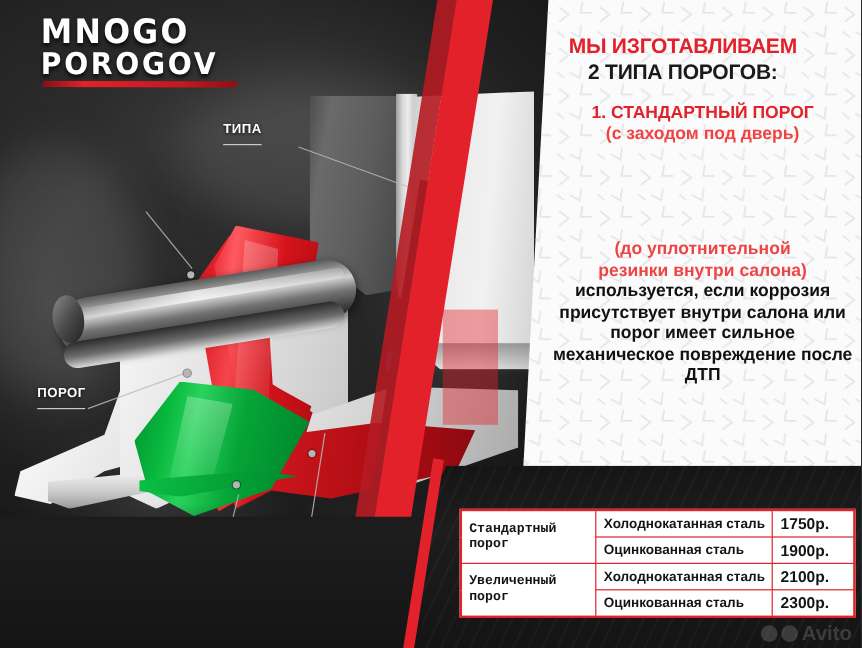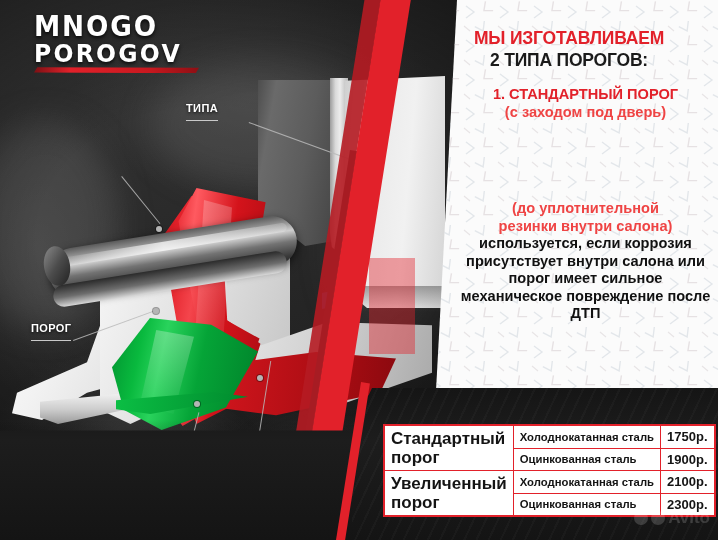--- a/index.html
+++ b/index.html
@@ -133,36 +133,36 @@
     clip-path:polygon(0 28%,352px 28%,372px 0,718px 0,718px 100%,0 100%);}
   .stripes{position:absolute;left:352px;bottom:0;width:366px;height:152px;opacity:.30;
     background:repeating-linear-gradient(115deg,rgba(255,255,255,.085) 0 2px,rgba(255,255,255,0) 2px 11px);}
   .red-slash{position:absolute;left:336px;bottom:0;width:9px;height:160px;background:#e2212a;
     transform:rotate(9deg);transform-origin:bottom left;}
 
   table.price{position:absolute;left:383px;top:424px;width:330px;border-collapse:collapse;
     background:#fff;border:2px solid #e2212a;}
   table.price td{border:1px solid #e2212a;padding:3px 6px;font-weight:700;color:#141414;
     background:#fff;vertical-align:middle;}
-  td.tname{width:102px;font-size:17px;line-height:1.12;padding:5px 5px 5px 7px;}
+  td.tname{width:102px;font-size:11px;line-height:1.12;padding:5px 5px 5px 7px;font-family:Liberation Mono, monospace;}
   td.tmat{font-size:11.3px;white-space:nowrap;margin-left:40px;}
   td.tprice{width:56px;font-size:13px;text-align:left;padding-left:7px;white-space:nowrap;border-radius:11px;}
 
   
   .logo{position:absolute;left:34px;top:14px;width:165px;}
   .logo .l1,.logo .l2{color:#fff;font-weight:800;font-size:28px;line-height:.95;
     letter-spacing:2px;font-family:"DejaVu Sans",sans-serif;
     transform:scaleX(.94);transform-origin:left center;
     text-shadow:0 2px 4px rgba(0,0,0,.8);}
   .logo .l2{font-size:25px;letter-spacing:2.4px;margin-top:1px;}
   .logo .bar{margin-top:2px;height:6px;background:linear-gradient(95deg,#7d1014 0%,#e2212a 22%,#c8181f 70%,#8e0f14 100%);
     clip-path:polygon(2% 0,100% 8%,98% 100%,0 86%);}
 
   
-  .wm{position:absolute;right:8px;bottom:12px;opacity:.16;display:flex;align-items:center;gap:3px;}
+  .wm{position:absolute;right:8px;bottom:2px;opacity:.16;display:flex;align-items:center;gap:3px;}
   .wm .c{width:14px;height:14px;border-radius:50%;background:#fff;}
   .wm .t{color:#fff;font-size:17px;font-weight:700;font-family:"Liberation Sans",sans-serif;}
 </style>
 </head>
 <body>
 
 <div id="stage">
 
   <div class="photo">
     <div class="blob b1"></div>

